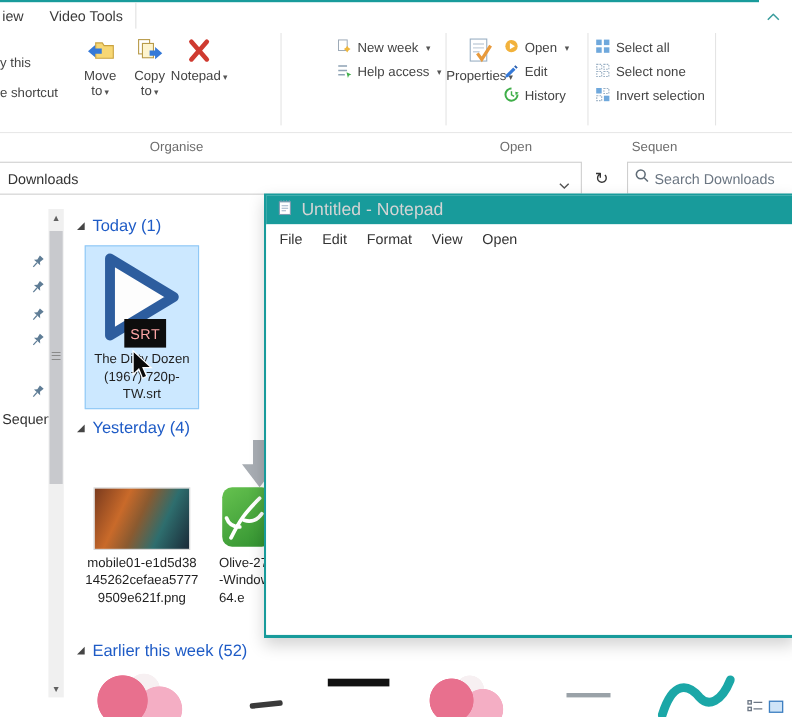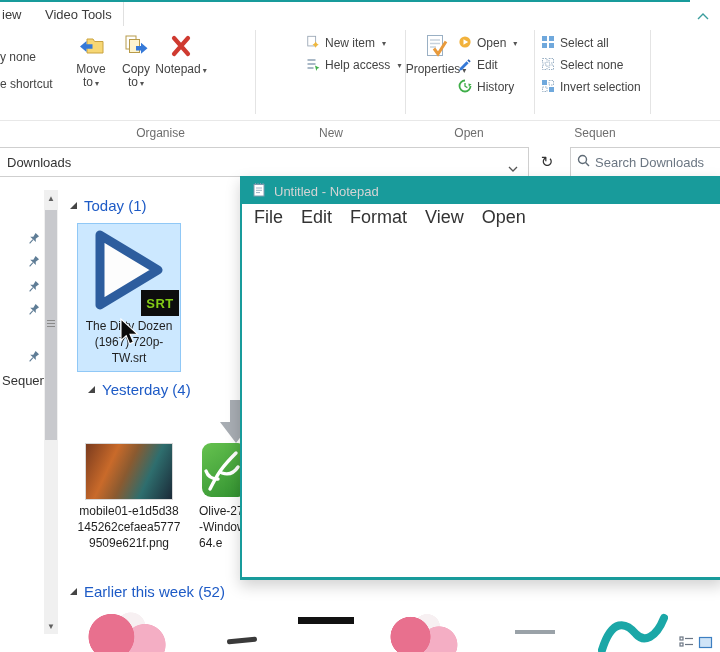--- a/index.html
+++ b/index.html
@@ -22,59 +22,59 @@
   .searchbox input{border:none;outline:none;flex:1;font-size:13px;font-family:"Liberation Sans",sans-serif;color:#444;min-width:0;background:transparent}
   .searchbox input::placeholder{color:#6b7682}
   .scrollbar{position:absolute;left:44px;top:190px;width:14px;height:444px;background:#f0f0f0}
   .scrollbtn{position:absolute;left:0;width:14px;height:16px;display:flex;align-items:center;justify-content:center;font-size:8px;color:#606060}
   .scrollthumb{position:absolute;left:1px;width:12px;background:#c8c9cd}
   .grip{position:absolute;left:2px;width:8px;height:8px;background:repeating-linear-gradient(#8a8a8a 0 1px,transparent 1px 3px)}
   .pin{position:absolute;transform:rotate(42deg)}
   .grp{position:absolute;display:flex;align-items:center;gap:7px;font-size:15px;color:#1e5bc6}
   .tri{width:0;height:0;border-left:7px solid transparent;border-bottom:7px solid #454545}
   .tile-srt{position:absolute;left:77px;top:223px;width:104px;height:149px;background:#cce8ff;border:1px solid #90c8f6}
-  .srtbadge{position:absolute;left:63px;top:66px;width:38px;height:26px;background:#0d0d0d;color:#84cc16;
-            font-weight:bold;font-size:13px;display:flex;align-items:center;justify-content:center;letter-spacing:.5px}
+  .srtbadge{position:absolute;left:35px;top:66px;width:38px;height:26px;background:#0d0d0d;color:#fca5a5;
+            font-weight:normal;font-size:13px;display:flex;align-items:center;justify-content:center;letter-spacing:.5px}
   .fname{position:absolute;font-size:12px;line-height:16px;color:#1f1f1f;text-align:center;overflow-wrap:break-word}
   .fname.ball{word-break:break-all}
   .thumb-img{position:absolute;border:1px solid #d8d8d8}
   .olive{position:absolute;left:202px;top:443px;width:45px;height:54px;border-radius:9px;
          background:linear-gradient(145deg,#66c24f,#2f8f2f);z-index:2}
   .btile{position:absolute;top:612px;height:40px;background:#fff;z-index:1}
   .rasp{background:#fff;background-image:radial-gradient(circle at 30% 62%,#e8708e 0 34%,transparent 35%),
         radial-gradient(circle at 68% 82%,#f4aec4 0 30%,transparent 31%),
         radial-gradient(circle at 52% 38%,#f7f0f2 0 28%,transparent 29%)}
   .notepad{position:absolute;left:240px;top:176px;width:484px;height:404px;z-index:10;
            border:2px solid #189b9b;border-bottom-width:3px;background:#fff;display:flex;flex-direction:column;
            box-shadow:0 6px 14px rgba(0,0,0,.18)}
   .np-title{height:26px;background:#189b9b;display:flex;align-items:center;gap:8px;padding-left:10px;flex:0 0 auto}
-  .np-title-text{font-size:13px;color:#d4d4d4}
+  .np-title-text{font-size:16px;color:#d4d4d4}
   .np-menu{height:26px;background:#fff;display:flex;align-items:center;padding-left:3px;flex:0 0 auto}
-  .np-menu span{padding:0 9px;font-size:18px;color:#333}
+  .np-menu span{padding:0 9px;font-size:13px;color:#333}
   .np-client{flex:1;background:#fff}
   .statusbtn{position:absolute;top:635px;width:17px;height:15px;display:flex;align-items:center;justify-content:center}
 </style>
 </head>
 <body>
 
 <div id="screen">
 
   <div class="abs" style="left:0;top:0;width:690px;height:2px;background:#189b9b"></div>
   <span class="tab" style="left:2px;top:7px">iew</span>
   <span class="tab" style="left:45px;top:7px">Video Tools</span>
   <div class="vline" style="left:123px;top:2px;height:24px"></div>
   <span class="abs" style="left:697px;top:6px">
     <svg width="12" height="7" viewBox="0 0 12 7">
         <polyline points="1,6 6,1 11,6" fill="none" stroke="#3a9d9d" stroke-width="1.4"></polyline>
       </svg>
   </span>
 
   <div class="abs" style="left:0;top:26px;width:720px;height:94px">
 
-    <span class="rpartial" style="left:0;top:24px">y none</span>
+    <span class="rpartial" style="left:0;top:24px">y this</span>
     <span class="rpartial" style="left:0;top:51px">e shortcut</span>
 
     <div class="rbtn-lg" style="left:68px;top:6px">
       <span class="ric">
         <svg width="26" height="24" viewBox="0 0 26 24">
             <path d="M9 5h6l1.6 2.5H25V19H9z" fill="#f7d774" stroke="#c9a23f"></path>
             <path d="M2 12.5 l6.5-5.5 v3.2 h6 v4.6 h-6 v3.2 z" fill="#3579d8"></path>
           </svg>
       </span>
       <span class="rlabel"><span>Move to</span><span class="caret">▾</span></span>
@@ -104,21 +104,21 @@
     <div class="vsep" style="left:255px;top:4px"></div>
 
 
     <div class="rbtn-sm" style="left:306px;top:8px">
       <span>
         <svg width="14" height="14" viewBox="0 0 16 16">
             <rect x="2" y="1.5" width="9" height="11" fill="#fff" stroke="#9aa7b5"></rect>
             <path d="M11 7.5 l1.4 2.1 2.1 1.4 -2.1 1.4 -1.4 2.1 -1.4 -2.1 -2.1 -1.4 2.1 -1.4z" fill="#efb73c"></path>
           </svg>
       </span>
-      <span>New item</span>
+      <span>New week</span>
       <span class="caret">▾</span>
     </div>
 
     <div class="rbtn-sm" style="left:306px;top:30px">
       <span>
         <svg width="14" height="14" viewBox="0 0 14 14">
             <path d="M1.5 3 h8 M1.5 7 h8 M1.5 11 h6" stroke="#8fa3b5" stroke-width="1.4"></path>
             <path d="M9 8.6 l4.4 2.2 -2.2 .9 -.9 2.2z" fill="#3fae49"></path>
           </svg>
       </span>
@@ -211,21 +211,20 @@
               <rect x="1.5" y="8" width="4.5" height="4.5"></rect>
             </g>
           </svg>
       </span>
       <span>Invert selection</span>
     </div>
 
     <div class="vsep" style="left:650px;top:4px"></div>
 
     <span class="grouplabel" style="left:68px;width:185px">Organise</span>
-    <span class="grouplabel" style="left:260px;width:142px">New</span>
     <span class="grouplabel" style="left:409px;width:120px">Open</span>
     <span class="grouplabel" style="left:541px;width:108px">Sequen</span>
   </div>
 
   <div class="abs" style="left:0;top:120px;width:720px;height:1px;background:#e8e8e8"></div>
 
   <div class="abs addressbox" style="left:-2px;top:147px;width:531px;height:30px">
     <span>Downloads</span>
     <span class="abs" style="right:10px;top:12px">
       <svg width="10" height="6" viewBox="0 0 10 6">
@@ -298,21 +297,21 @@
     <div class="srtbadge">SRT</div>
     <div class="fname" style="left:2px;right:2px;top:94px">The Dirty Dozen (1967) 720p-TW.srt</div>
   </div>
 
   <span class="abs" style="left:116px;top:317px;z-index:5">
     <svg width="24" height="30" viewBox="0 0 24 30">
         <path d="M5 2 V23.5 L10.2 18.6 L13.6 26.8 L17.4 25.1 L14 17.2 H21.5 Z" fill="#0b0b0b" stroke="#fff" stroke-width="1.1"></path>
       </svg>
   </span>
 
-  <div class="grp" style="left:88px;top:381px">
+  <div class="grp" style="left:70px;top:381px">
     <span class="tri"></span>
     <span>Yesterday (4)</span>
   </div>
 
   <span class="abs" style="left:219px;top:400px;z-index:1">
     <svg width="34" height="44" viewBox="0 0 34 44">
         <path d="M11 0 h12 v22 h10 L17 43 1 22 h10z" fill="#a8adb3"></path>
       </svg>
   </span>
 

